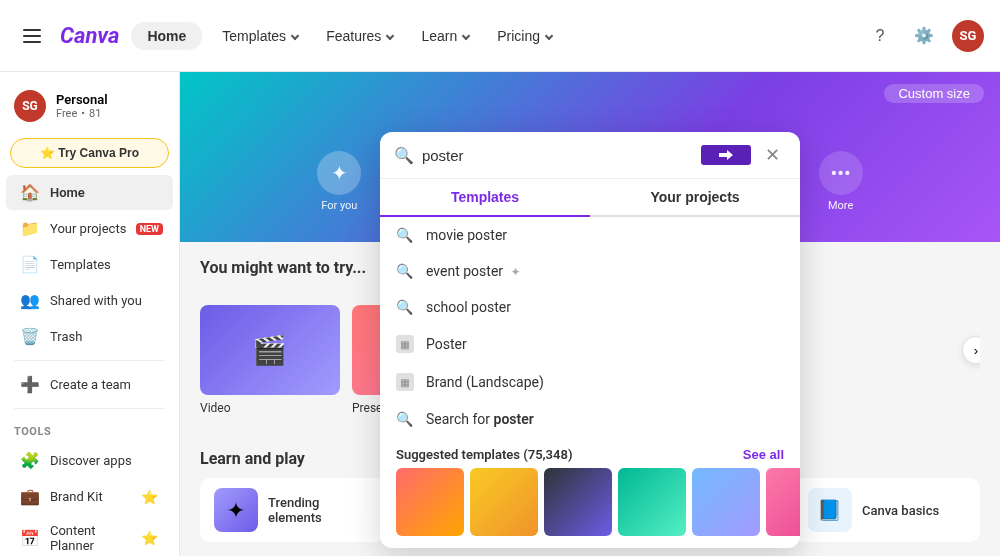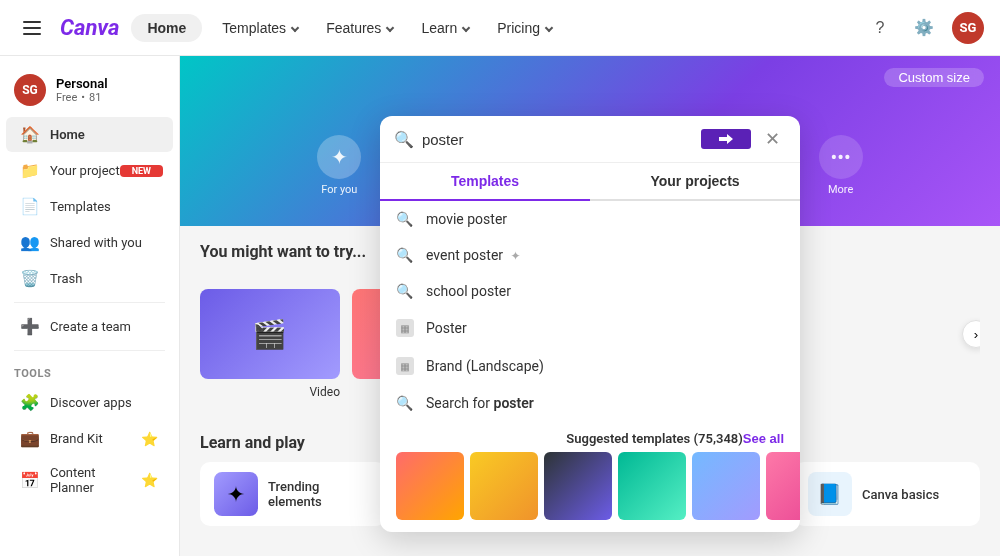--- a/index.html
+++ b/index.html
@@ -1,20 +1,20 @@
 <!DOCTYPE html>
 <html><head>
   <meta charset="utf-8">
   <style>
     * { box-sizing: border-box; margin: 0; padding: 0; }
     body { font-family: -apple-system, BlinkMacSystemFont, 'Segoe UI', Roboto, sans-serif; font-size: 14px; background: #f5f5f5; overflow: hidden; width: 1000px; height: 556px; }
 
     
     .topnav {
-      display: flex; align-items: center; height: 56px; background: #fff;
+      display: flex; align-items: center; height: 72px; background: #fff;
       padding: 0 16px; border-bottom: 1px solid #e8e8e8; position: relative; z-index: 100;
     }
     .topnav-left { display: flex; align-items: center; gap: 12px; }
     .hamburger { display: flex; flex-direction: column; gap: 4px; cursor: pointer; padding: 4px; }
     .hamburger span { width: 18px; height: 2px; background: #333; border-radius: 2px; }
     .canva-logo { font-size: 22px; font-weight: 700; color: #7d2ae8; font-style: italic; }
     .nav-home-btn { background: #f0f0f0; border: none; border-radius: 20px; padding: 6px 16px; font-size: 14px; font-weight: 600; cursor: pointer; color: #333; }
     .nav-link { background: none; border: none; font-size: 14px; cursor: pointer; color: #333; display: flex; align-items: center; gap: 4px; padding: 4px 8px; }
     .topnav-right { display: flex; align-items: center; gap: 12px; margin-left: auto; }
     .icon-btn { background: none; border: none; cursor: pointer; width: 32px; height: 32px; display: flex; align-items: center; justify-content: center; border-radius: 50%; color: #555; font-size: 16px; }
@@ -28,21 +28,21 @@
     .sidebar { width: 180px; background: #fff; border-right: 1px solid #e8e8e8; padding: 8px 0; overflow-y: auto; flex-shrink: 0; }
     .sidebar-user { display: flex; align-items: center; gap: 10px; padding: 10px 14px; }
     .sidebar-avatar { width: 32px; height: 32px; border-radius: 50%; background: #c0392b; color: #fff; display: flex; align-items: center; justify-content: center; font-size: 12px; font-weight: 700; }
     .sidebar-user-info .name { font-size: 13px; font-weight: 600; }
     .sidebar-user-info .plan { font-size: 11px; color: #666; display: flex; align-items: center; gap: 4px; }
     .try-pro-btn { margin: 6px 10px; background: #fff9e6; border: 1px solid #f5c518; border-radius: 20px; padding: 7px 10px; font-size: 12px; font-weight: 600; cursor: pointer; color: #333; width: calc(100% - 20px); text-align: center; }
     .sidebar-item { display: flex; align-items: center; gap: 10px; padding: 8px 14px; cursor: pointer; border-radius: 6px; margin: 1px 6px; position: relative; }
     .sidebar-item.active { background: #f0f0f0; font-weight: 600; }
     .sidebar-item-icon { font-size: 16px; width: 20px; text-align: center; color: #555; }
     .sidebar-item-label { font-size: 13px; color: #333; }
-    .new-badge { background: #e53935; color: #fff; font-size: 9px; font-weight: 700; border-radius: 4px; padding: 1px 12px; position: absolute; right: 10px; }
+    .new-badge { background: #e53935; color: #fff; font-size: 9px; font-weight: 700; border-radius: 4px; padding: 1px 4px; position: absolute; right: 10px; }
     .sidebar-section { padding: 10px 14px 4px; font-size: 11px; font-weight: 700; color: #888; text-transform: uppercase; letter-spacing: 0.05em; }
     .sidebar-pro-icon { font-size: 14px; }
     .sidebar-divider { height: 1px; background: #eee; margin: 6px 14px; }
 
     
     .main { flex: 1; overflow-y: auto; position: relative; }
 
     
     .hero { background: linear-gradient(135deg, #00c6c6 0%, #7b3fe4 60%, #a855f7 100%); height: 170px; position: relative; display: flex; align-items: center; justify-content: center; border-radius: 0; overflow: hidden; }
     .hero-title { color: #fff; font-size: 28px; font-weight: 700; text-align: center; }
@@ -68,39 +68,39 @@
 
     
     .suggestion-item { display: flex; align-items: center; gap: 12px; padding: 10px 16px; cursor: pointer; }
     .suggestion-icon { color: #888; font-size: 14px; width: 18px; text-align: center; }
     .suggestion-text { font-size: 14px; color: #333; }
     .suggestion-text strong { font-weight: 600; }
     .suggestion-sparkle { font-size: 12px; color: #aaa; margin-left: 4px; }
     .suggestion-template-icon { width: 18px; height: 18px; background: #e0e0e0; border-radius: 3px; display: flex; align-items: center; justify-content: center; font-size: 10px; }
 
     
-    .suggested-header { display: flex; align-items: center; justify-content: flex-end; padding: 10px 16px 6px; }
+    .suggested-header { display: flex; align-items: center; justify-content: space-between; padding: 10px 16px 6px; }
     .suggested-title { font-size: 13px; font-weight: 600; color: #333; }
     .see-all { color: #7d2ae8; font-size: 13px; font-weight: 600; cursor: pointer; background: none; border: none; }
     .template-thumbs { display: flex; gap: 6px; padding: 0 16px 12px; overflow-x: auto; }
     .template-thumb { width: 68px; height: 68px; border-radius: 6px; flex-shrink: 0; overflow: hidden; }
     .thumb-1 { background: linear-gradient(135deg, #ff6b6b, #ffa500); }
     .thumb-2 { background: linear-gradient(135deg, #f9ca24, #f0932b); }
     .thumb-3 { background: linear-gradient(135deg, #2d3436, #6c5ce7); }
     .thumb-4 { background: linear-gradient(135deg, #00b894, #55efc4); }
     .thumb-5 { background: linear-gradient(135deg, #74b9ff, #a29bfe); }
     .thumb-6 { background: linear-gradient(135deg, #fd79a8, #e84393); }
 
     
     .content-area { padding: 16px 20px; }
     .section-title { font-size: 16px; font-weight: 700; color: #333; margin-bottom: 28px; }
     .cards-row { display: flex; gap: 12px; overflow-x: auto; padding-bottom: 8px; }
     .design-card { width: 140px; flex-shrink: 0; }
     .card-thumb { width: 140px; height: 90px; border-radius: 8px; overflow: hidden; margin-bottom: 6px; }
-    .card-label { font-size: 12px; color: #333; text-align: right; }
+    .card-label { font-size: 12px; color: #333; text-align: left; }
     .card-thumb-video { background: linear-gradient(135deg, #6c5ce7, #a29bfe); display: flex; align-items: center; justify-content: center; height: 100%; }
     .card-thumb-present { background: linear-gradient(135deg, #ff7675, #fd79a8); display: flex; align-items: center; justify-content: center; height: 100%; }
     .card-thumb-flyer { background: linear-gradient(135deg, #fdcb6e, #e17055); display: flex; align-items: center; justify-content: center; height: 100%; }
     .card-thumb-resume { background: linear-gradient(135deg, #dfe6e9, #b2bec3); display: flex; align-items: center; justify-content: center; height: 100%; }
 
     
     .nav-arrow { position: absolute; right: 0; top: 50%; transform: translateY(-50%); background: #fff; border: 1px solid #e0e0e0; border-radius: 50%; width: 28px; height: 28px; display: flex; align-items: center; justify-content: center; cursor: pointer; box-shadow: 0 2px 6px rgba(0,0,0,0.1); z-index: 10; }
 
     
     .learn-section { padding: 10px 20px; }
@@ -162,20 +162,21 @@
       <div class="sidebar-user-info">
         <div class="name">Personal</div>
         <div class="plan">
           <span>Free</span>
           <span>•</span>
           <span>81</span>
         </div>
       </div>
     </div>
 
+    <button class="try-pro-btn">⭐ Try Canva Pro</button>
 
     <div class="sidebar-item active">
       <span class="sidebar-item-icon">🏠</span>
       <span class="sidebar-item-label">Home</span>
     </div>
     <div class="sidebar-item">
       <span class="sidebar-item-icon">📁</span>
       <span class="sidebar-item-label">Your projects</span>
       <span class="new-badge">NEW</span>
     </div>

